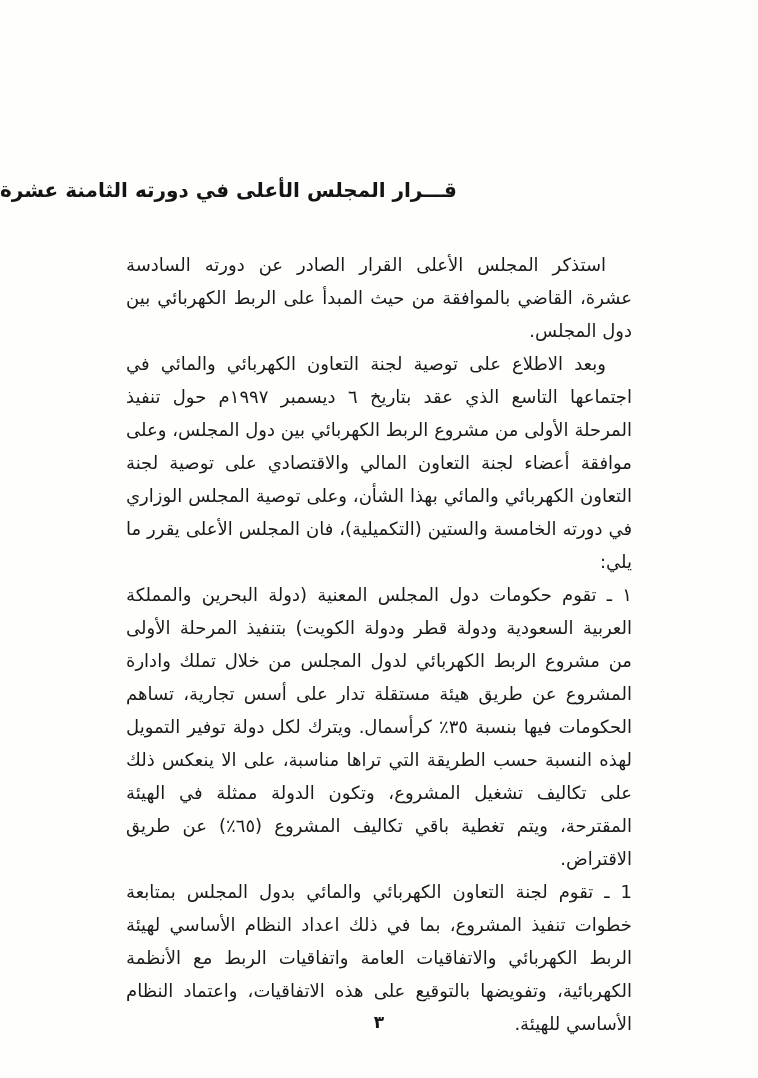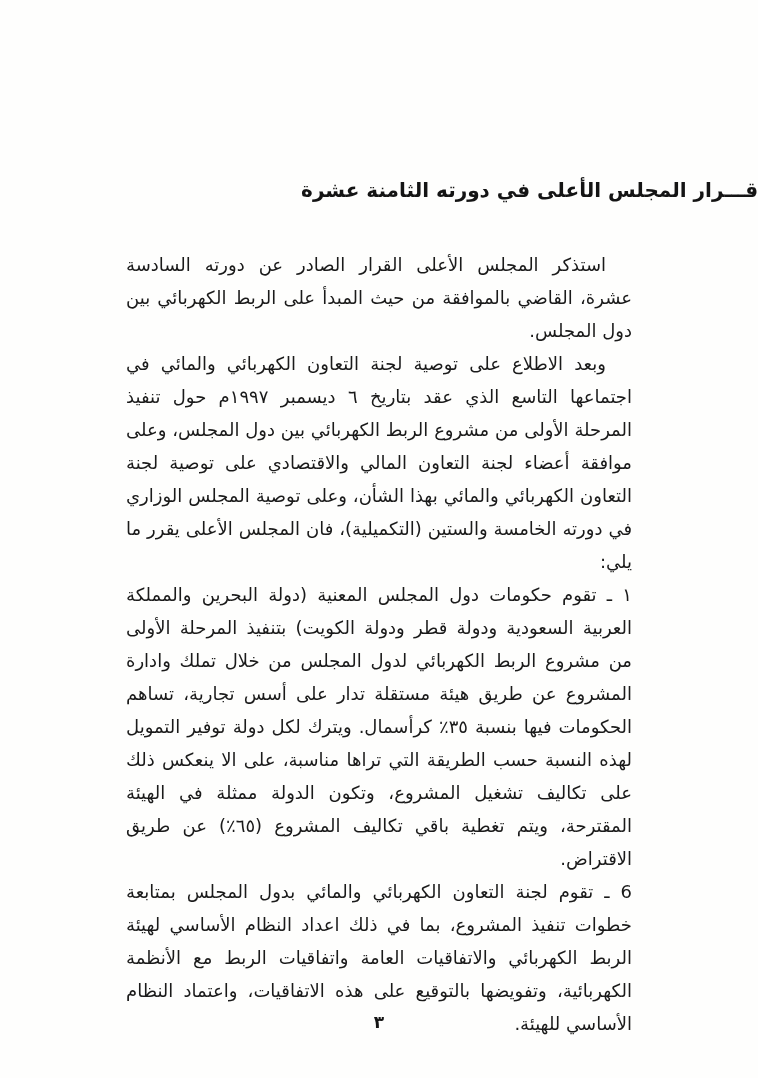--- a/index.html
+++ b/index.html
@@ -16,21 +16,21 @@
     font-family: "DejaVu Sans", sans-serif;
     color: #1c1c1c;
   }
   .page {
     position: absolute;
     inset: 0;
     background: #fefefd;
   }
   .title-block {
     margin-top: 170px;
-    text-align: right;
+    text-align: left;
   }
   .title-line {
     font-weight: bold;
     font-size: 20px;
     line-height: 40px;
     color: #141414;
     letter-spacing: 0.3px;
   }
   .body-block {
     width: 506px;
@@ -68,18 +68,18 @@
 <div class="page">
 
   <div class="title-block">
     <div class="title-line">قـــرار المجلس الأعلى في دورته الثامنة عشرة</div>
   </div>
 
   <div class="body-block">
     <p class="para para-indent">استذكر المجلس الأعلى القرار الصادر عن دورته السادسة عشرة، القاضي بالموافقة من حيث المبدأ على الربط الكهربائي بين دول المجلس.</p>
     <p class="para para-indent">وبعد الاطلاع على توصية لجنة التعاون الكهربائي والمائي في اجتماعها التاسع الذي عقد بتاريخ ٦ ديسمبر ١٩٩٧م حول تنفيذ المرحلة الأولى من مشروع الربط الكهربائي بين دول المجلس، وعلى موافقة أعضاء لجنة التعاون المالي والاقتصادي على توصية لجنة التعاون الكهربائي والمائي بهذا الشأن، وعلى توصية المجلس الوزاري في دورته الخامسة والستين (التكميلية)، فان المجلس الأعلى يقرر ما يلي:</p>
     <p class="para list-item">١ ـ تقوم حكومات دول المجلس المعنية (دولة البحرين والمملكة العربية السعودية ودولة قطر ودولة الكويت) بتنفيذ المرحلة الأولى من مشروع الربط الكهربائي لدول المجلس من خلال تملك وادارة المشروع عن طريق هيئة مستقلة تدار على أسس تجارية، تساهم الحكومات فيها بنسبة ٣٥٪ كرأسمال. ويترك لكل دولة توفير التمويل لهذه النسبة حسب الطريقة التي تراها مناسبة، على الا ينعكس ذلك على تكاليف تشغيل المشروع، وتكون الدولة ممثلة في الهيئة المقترحة، ويتم تغطية باقي تكاليف المشروع (٦٥٪) عن طريق الاقتراض.</p>
-    <p class="para list-item">6 ـ تقوم لجنة التعاون الكهربائي والمائي بدول المجلس بمتابعة خطوات تنفيذ المشروع، بما في ذلك اعداد النظام الأساسي لهيئة الربط الكهربائي والاتفاقيات العامة واتفاقيات الربط مع الأنظمة الكهربائية، وتفويضها بالتوقيع على هذه الاتفاقيات، واعتماد النظام الأساسي للهيئة.</p>
+    <p class="para list-item">1 ـ تقوم لجنة التعاون الكهربائي والمائي بدول المجلس بمتابعة خطوات تنفيذ المشروع، بما في ذلك اعداد النظام الأساسي لهيئة الربط الكهربائي والاتفاقيات العامة واتفاقيات الربط مع الأنظمة الكهربائية، وتفويضها بالتوقيع على هذه الاتفاقيات، واعتماد النظام الأساسي للهيئة.</p>
   </div>
 
   <div class="page-number">٣</div>
 
 </div>
 
 </body></html>

